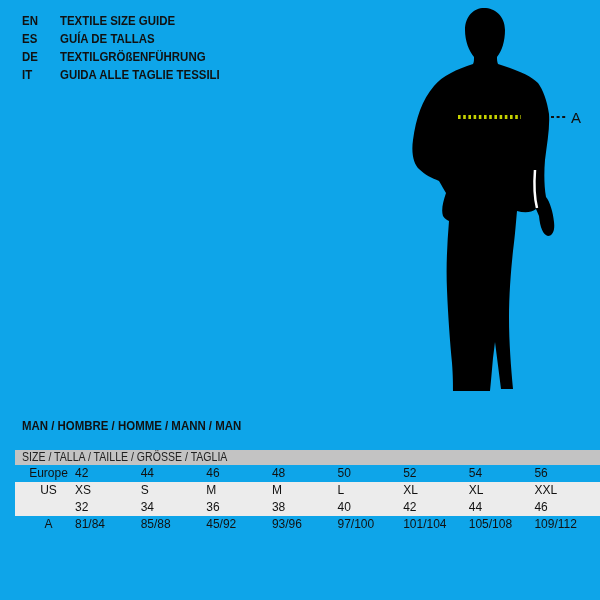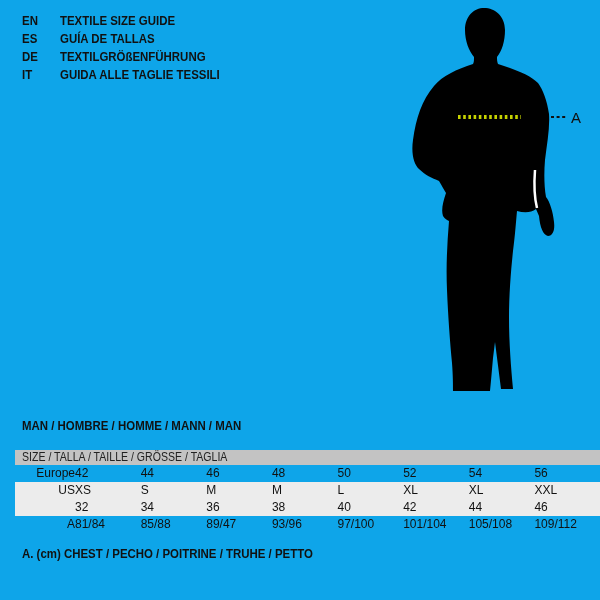--- a/index.html
+++ b/index.html
@@ -21,21 +21,21 @@
 
   
   #section-title{position:absolute;left:22px;top:418px;font-size:13px;font-weight:bold;height:16px;line-height:16px;}
 
   
   #size-table{position:absolute;left:15px;top:450px;width:585px;}
   .t-header{background:var(--header-bg,#c3c3c3);height:15px;line-height:15px;
             font-size:12px;padding-left:7px;color:#222;}
   .t-row{display:grid;grid-template-columns:60px repeat(8,1fr);height:17px;line-height:17px;font-size:12px;}
   .t-row.alt{background:var(--alt-bg,#ececec);}
-  .t-label{padding-left:7px;text-align:right;}
+  .t-label{padding-left:7px;text-align:center;}
   .t-cell{text-align:left;}
 
   
   #footnote{position:absolute;left:22px;top:546px;font-size:13px;font-weight:bold;height:16px;line-height:16px;}
 </style>
 </head>
 <body>
 
 <div id="page">
 
@@ -141,26 +141,23 @@
       <span class="t-cell">38</span>
       <span class="t-cell">40</span>
       <span class="t-cell">42</span>
       <span class="t-cell">44</span>
       <span class="t-cell">46</span>
     </div>
     <div class="t-row">
       <span class="t-label">A</span>
       <span class="t-cell">81/84</span>
       <span class="t-cell">85/88</span>
-      <span class="t-cell">89/47</span>
+      <span class="t-cell">45/92</span>
       <span class="t-cell">93/96</span>
       <span class="t-cell">97/100</span>
       <span class="t-cell">101/104</span>
       <span class="t-cell">105/108</span>
       <span class="t-cell">109/112</span>
     </div>
   </div>
 
-  <div id="footnote">
-    <span class="cond">A. (cm) CHEST / PECHO / POITRINE / TRUHE / PETTO</span>
-  </div>
 
 </div>
 
 </body></html>

